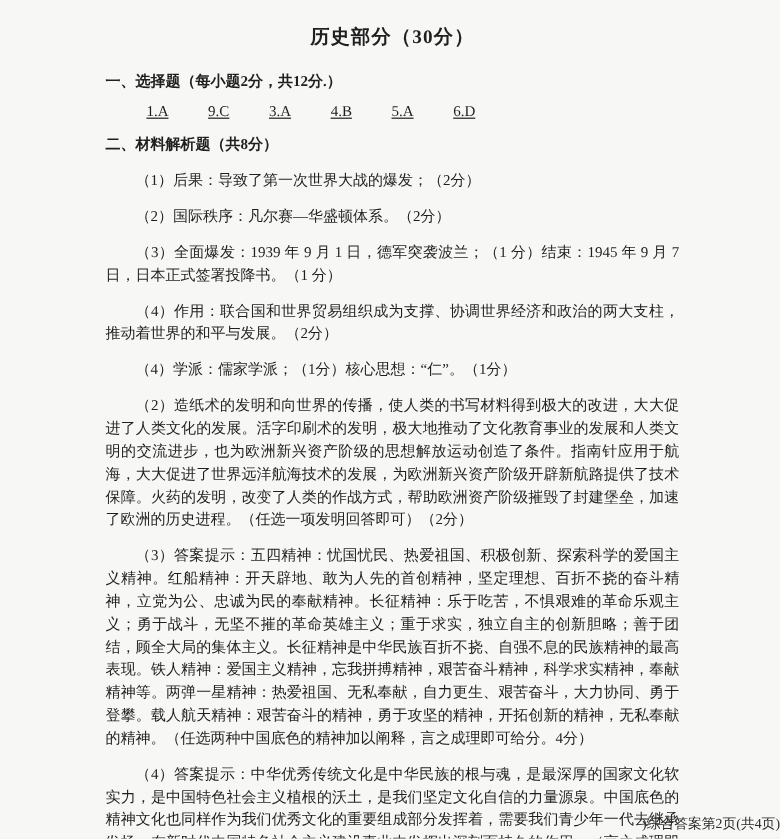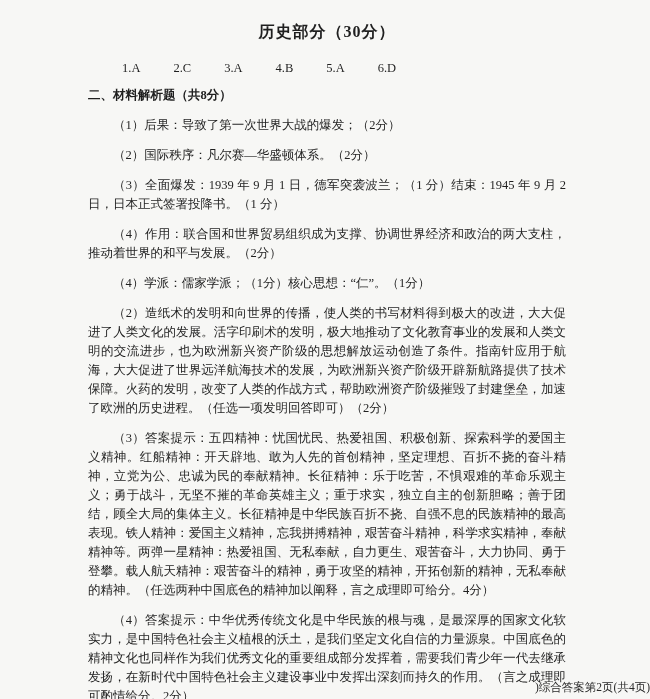--- a/index.html
+++ b/index.html
@@ -28,20 +28,21 @@
     letter-spacing: 1px;
   }
   .sec-heading {
     font-weight: bold;
     margin: 8px 0 4px 0;
   }
   .choices-row {
     display: flex;
     gap: 33px;
     margin: 6px 0 8px 34px;
+    text-decoration: underline;
   }
   .choice { white-space: nowrap; }
   .q-label {
     margin: 2px 0;
   }
   .answer-par {
     margin: 11px 0;
     text-indent: 2em;
     text-align: justify;
   }
@@ -55,33 +56,34 @@
     color: #2a2a2a;
   }
 </style>
 </head>
 <body>
 
 <div class="page">
 
   <h1 class="doc-title">历史部分（30分）</h1>
 
+  <div class="sec-heading">一、选择题（每小题2分，共12分.）</div>
   <div class="choices-row">
     <span class="choice">1.A</span>
-    <span class="choice">2.C</span>
+    <span class="choice">9.C</span>
     <span class="choice">3.A</span>
     <span class="choice">4.B</span>
     <span class="choice">5.A</span>
     <span class="choice">6.D</span>
   </div>
 
   <div class="sec-heading">二、材料解析题（共8分）</div>
   <p class="answer-par">（1）后果：导致了第一次世界大战的爆发；（2分）</p>
   <p class="answer-par">（2）国际秩序：凡尔赛—华盛顿体系。（2分）</p>
-  <p class="answer-par">（3）全面爆发：1939 年 9 月 1 日，德军突袭波兰；（1 分）结束：1945 年 9 月 2 日，日本正式签署投降书。（1 分）</p>
+  <p class="answer-par">（3）全面爆发：1939 年 9 月 1 日，德军突袭波兰；（1 分）结束：1945 年 9 月 7 日，日本正式签署投降书。（1 分）</p>
   <p class="answer-par">（4）作用：联合国和世界贸易组织成为支撑、协调世界经济和政治的两大支柱，推动着世界的和平与发展。（2分）</p>
 
   <p class="answer-par">（4）学派：儒家学派；（1分）核心思想：“仁”。（1分）</p>
   <p class="answer-par">（2）造纸术的发明和向世界的传播，使人类的书写材料得到极大的改进，大大促进了人类文化的发展。活字印刷术的发明，极大地推动了文化教育事业的发展和人类文明的交流进步，也为欧洲新兴资产阶级的思想解放运动创造了条件。指南针应用于航海，大大促进了世界远洋航海技术的发展，为欧洲新兴资产阶级开辟新航路提供了技术保障。火药的发明，改变了人类的作战方式，帮助欧洲资产阶级摧毁了封建堡垒，加速了欧洲的历史进程。（任选一项发明回答即可）（2分）</p>
   <p class="answer-par">（3）答案提示：五四精神：忧国忧民、热爱祖国、积极创新、探索科学的爱国主义精神。红船精神：开天辟地、敢为人先的首创精神，坚定理想、百折不挠的奋斗精神，立党为公、忠诚为民的奉献精神。长征精神：乐于吃苦，不惧艰难的革命乐观主义；勇于战斗，无坚不摧的革命英雄主义；重于求实，独立自主的创新胆略；善于团结，顾全大局的集体主义。长征精神是中华民族百折不挠、自强不息的民族精神的最高表现。铁人精神：爱国主义精神，忘我拼搏精神，艰苦奋斗精神，科学求实精神，奉献精神等。两弹一星精神：热爱祖国、无私奉献，自力更生、艰苦奋斗，大力协同、勇于登攀。载人航天精神：艰苦奋斗的精神，勇于攻坚的精神，开拓创新的精神，无私奉献的精神。（任选两种中国底色的精神加以阐释，言之成理即可给分。4分）</p>
   <p class="answer-par">（4）答案提示：中华优秀传统文化是中华民族的根与魂，是最深厚的国家文化软实力，是中国特色社会主义植根的沃土，是我们坚定文化自信的力量源泉。中国底色的精神文化也同样作为我们优秀文化的重要组成部分发挥着，需要我们青少年一代去继承发扬，在新时代中国特色社会主义建设事业中发挥出深刻而持久的作用。（言之成理即可酌情给分。2分）</p>
 
   <div class="footer">)综合答案第2页(共4页)</div>
 
 </div>

